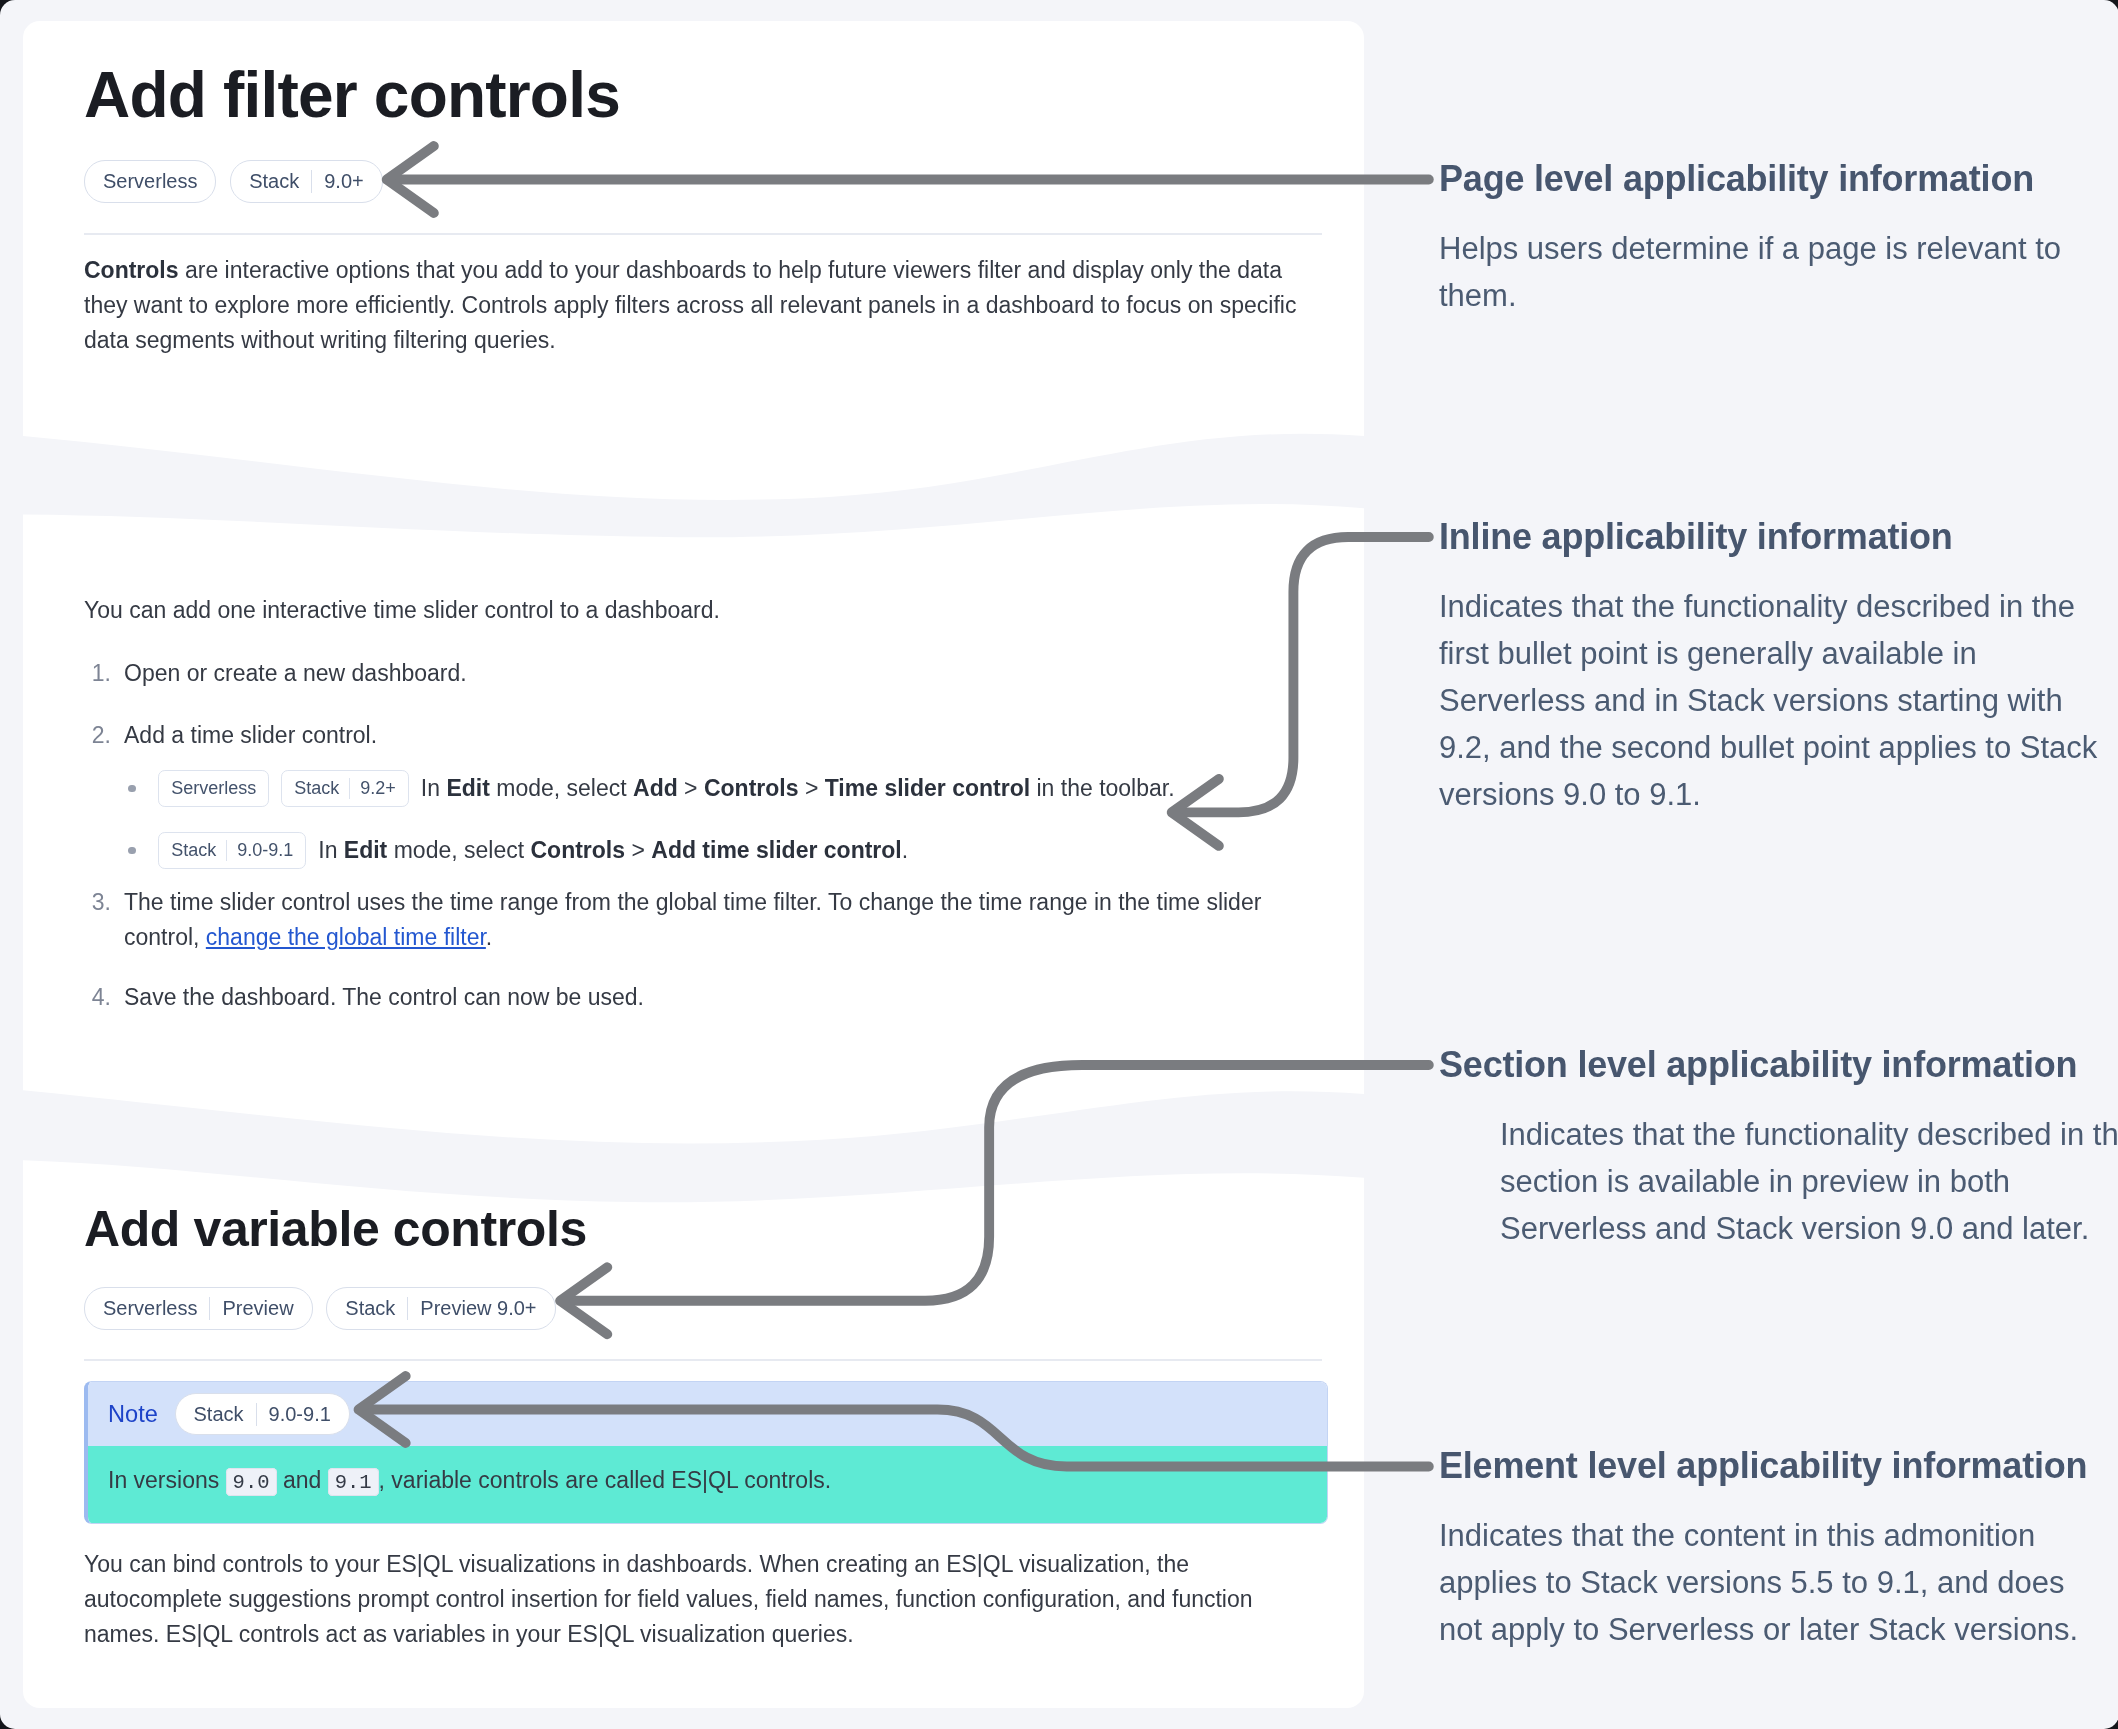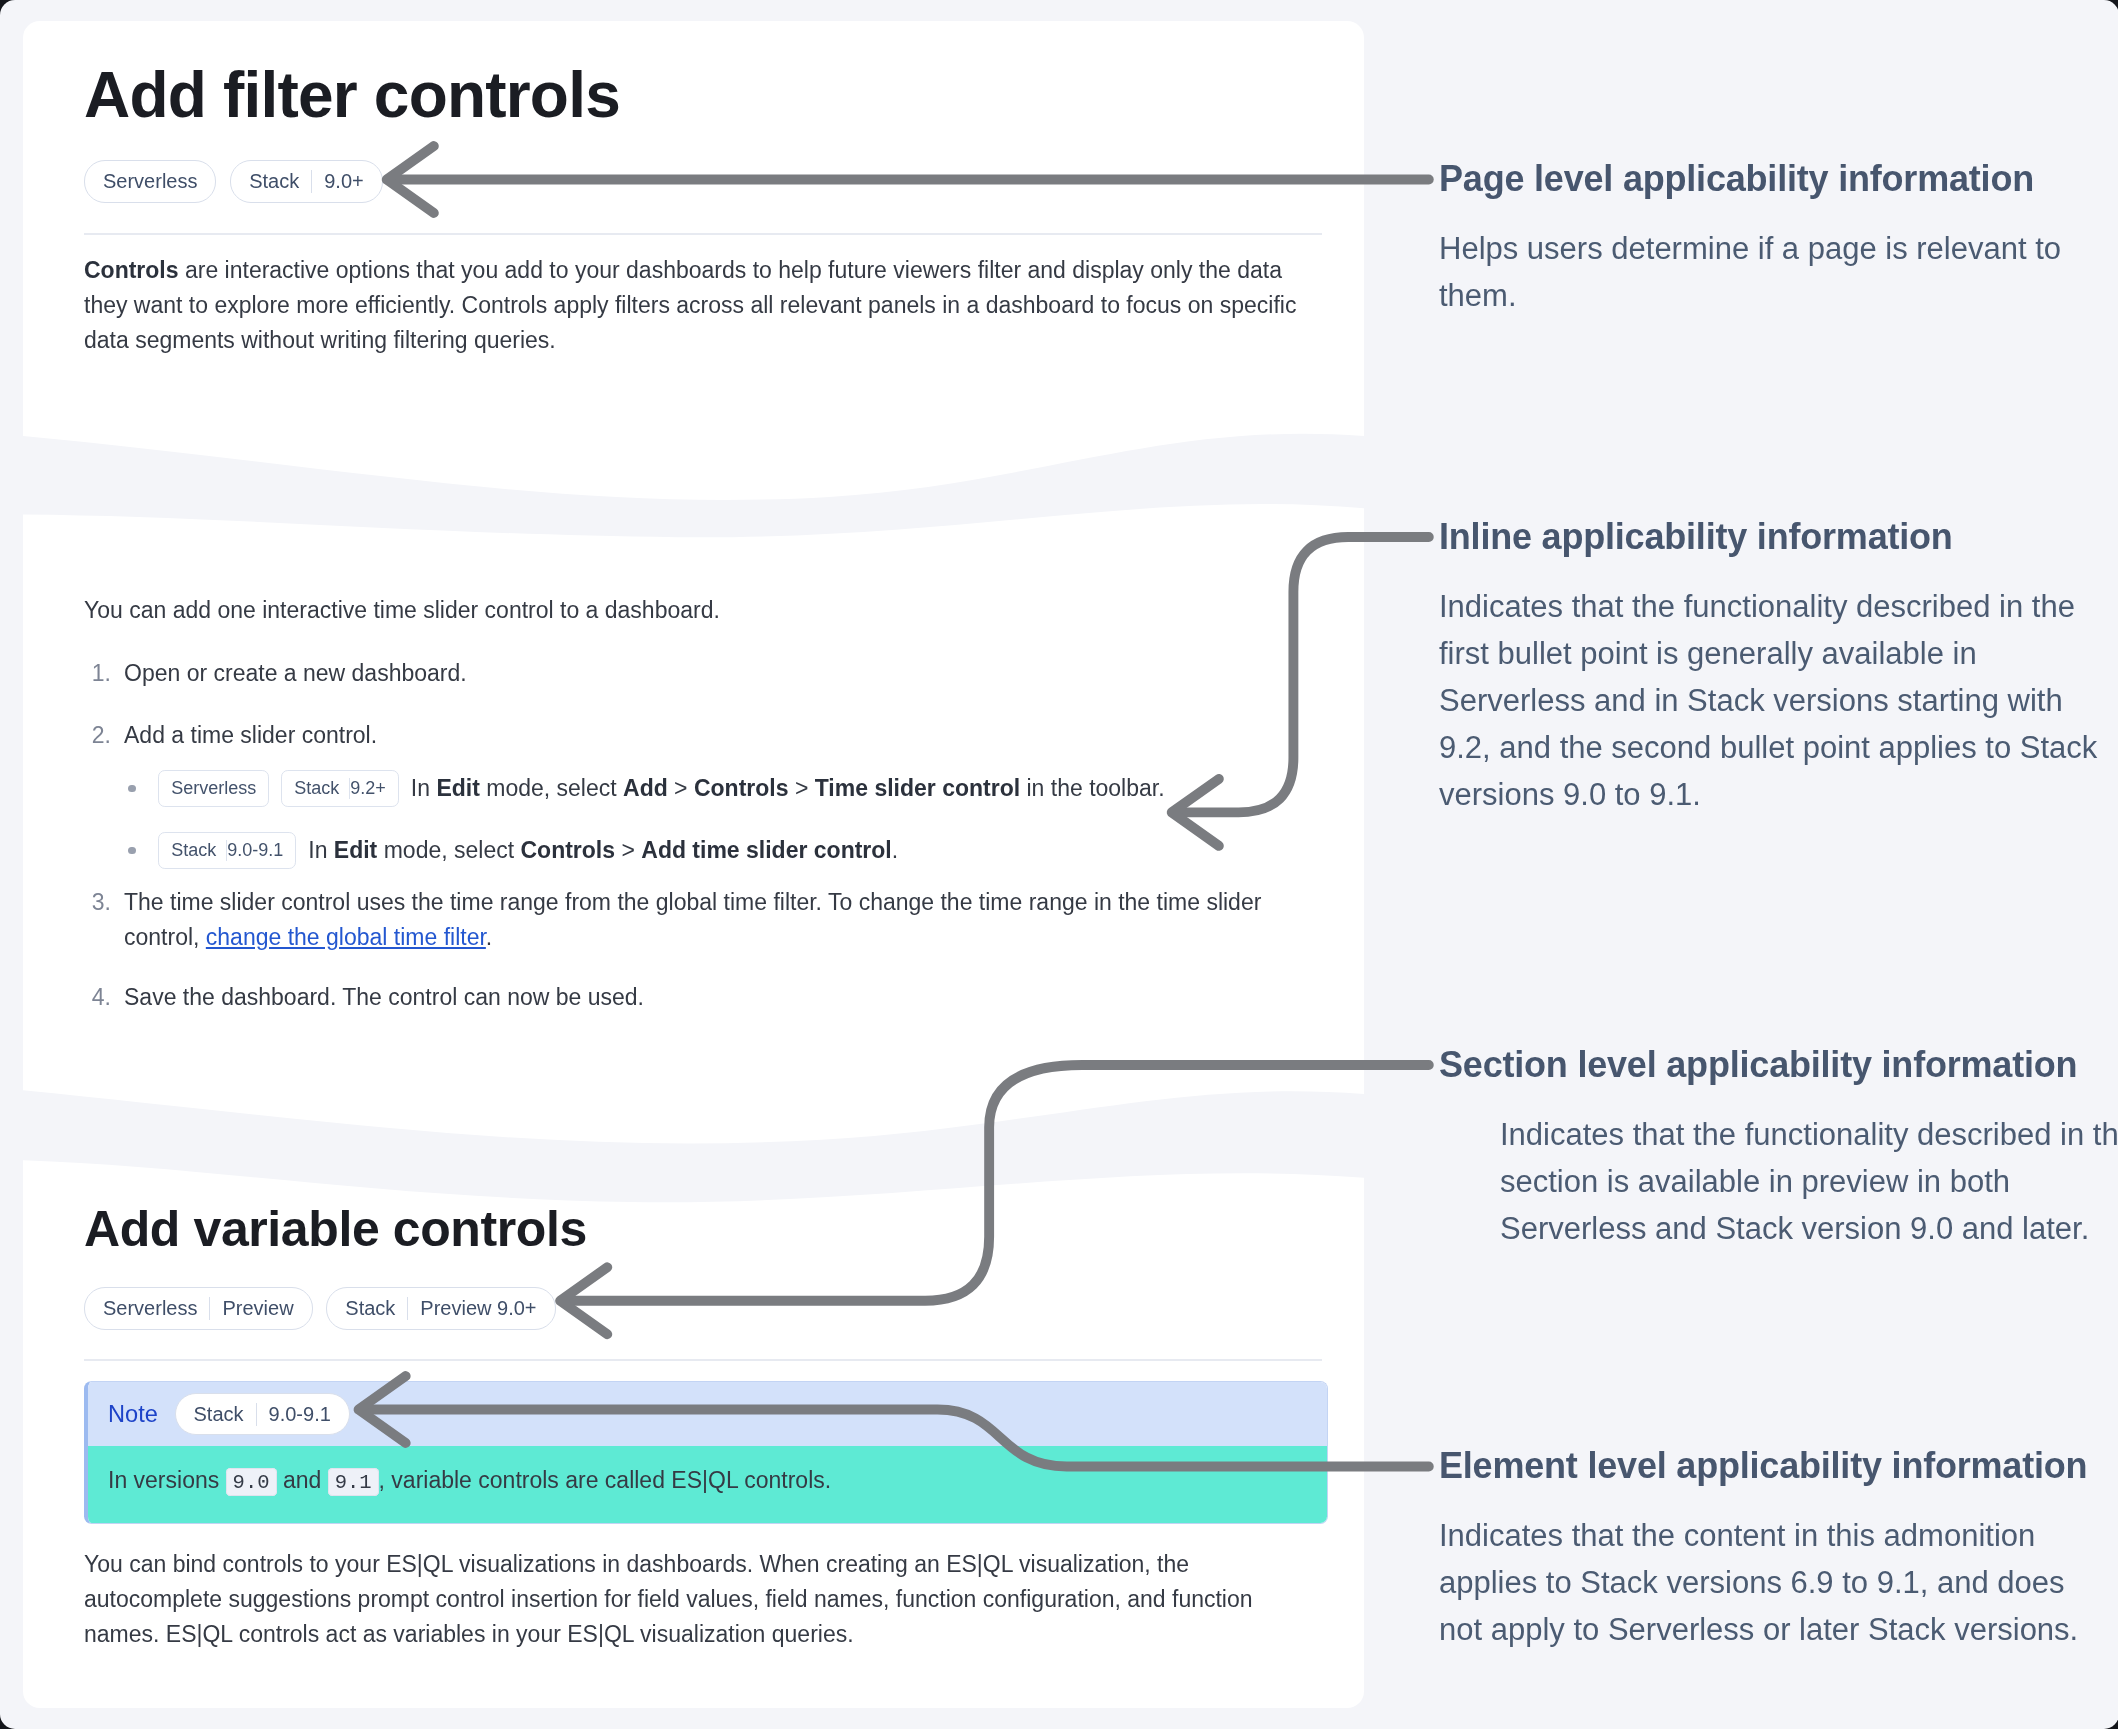--- a/index.html
+++ b/index.html
@@ -12,21 +12,21 @@
   .h2{font-size:50px;font-weight:700;color:#1b1d23;letter-spacing:-0.4px;}
   .body-text{font-size:23px;line-height:35px;color:#353a44;}
   .bold{font-weight:700;color:#2b313c;}
   .rule{position:absolute;height:1.5px;background:#e7eaf1;border:none;}
   
   .badge-row{display:flex;gap:13.7px;align-items:center;}
   .pill{display:inline-flex;align-items:center;height:41px;background:#fff;border:1.5px solid #d9dfeb;border-radius:21px;padding:0 18px;font-size:20px;color:#3f4e68;white-space:nowrap;}
   .pill .seg + .seg{border-left:1.5px solid #d9dfeb;margin-left:12px;padding-left:12px;}
   
   .chip{display:inline-flex;align-items:center;height:35px;background:#fff;border:1.5px solid #dde3ee;border-radius:6.8px;padding:0 12px;font-size:18px;color:#43526b;white-space:nowrap;}
-  .chip .seg + .seg{border-left:1.5px solid #dde3ee;margin-left:10px;padding-left:0;}
+  .chip .seg + .seg{border-left:1.5px solid #dde3ee;margin-left:10px;padding-left:10px;}
   
   .step-num{position:absolute;width:33px;text-align:right;font-size:23px;line-height:35px;color:#7d8494;}
   .step-text{position:absolute;font-size:23px;line-height:35px;color:#353a44;}
   .bullet-row{position:absolute;display:flex;align-items:center;gap:12px;}
   .bullet-row::before{content:"";width:7.6px;height:7.6px;border-radius:50%;background:#99a0ae;margin-right:10.6px;flex:0 0 auto;}
   .link{color:#2357d0;text-decoration:underline;cursor:pointer;}
   
   .note{position:absolute;border-radius:7.6px;overflow:hidden;border:1.5px solid #c3d4f4;border-left:4.6px solid #9cbaf0;}
   .note-head{display:flex;align-items:center;gap:16.7px;background:#d3e1fa;padding:0 20px;height:64px;}
   .note-label{font-size:23.6px;font-weight:400;color:#1d43c8;}
@@ -132,21 +132,21 @@
   <div class="ann-title" style="left:1439px;top:158px;">Page level applicability information</div>
   <div class="ann-body" style="left:1439px;top:225px;">Helps users determine if a page is relevant to them.</div>
 
   <div class="ann-title" style="left:1439px;top:516px;">Inline applicability information</div>
   <div class="ann-body" style="left:1439px;top:583px;">Indicates that the functionality described in the first bullet point is generally available in Serverless and in Stack versions starting with 9.2, and the second bullet point applies to Stack versions 9.0 to 9.1.</div>
 
   <div class="ann-title" style="left:1439px;top:1044px;">Section level applicability information</div>
   <div class="ann-body" style="left:1500px;top:1111px;">Indicates that the functionality described in this section is available in preview in both Serverless and Stack version 9.0 and later.</div>
 
   <div class="ann-title" style="left:1439px;top:1445px;">Element level applicability information</div>
-  <div class="ann-body" style="left:1439px;top:1512px;">Indicates that the content in this admonition applies to Stack versions 6.9 to 9.1, and does not apply to Serverless or later Stack versions.</div>
+  <div class="ann-body" style="left:1439px;top:1512px;">Indicates that the content in this admonition applies to Stack versions 5.5 to 9.1, and does not apply to Serverless or later Stack versions.</div>
 
   <svg class="arrows" width="2119" height="1729" viewBox="0 0 2785 2273" fill="none" stroke="#7a7c80" stroke-width="13" stroke-linecap="round" stroke-linejoin="round">
     <g>
       <path d="M1878,236 H512"></path>
       <path d="M570,192 L508,236 L570,280"></path>
     </g>
     <g>
       <path d="M1878,706 H1772 Q1700,706 1700,778 V996 Q1700,1068 1628,1068 H1545"></path>
       <path d="M1602,1024 L1540,1068 L1602,1112"></path>
     </g>

